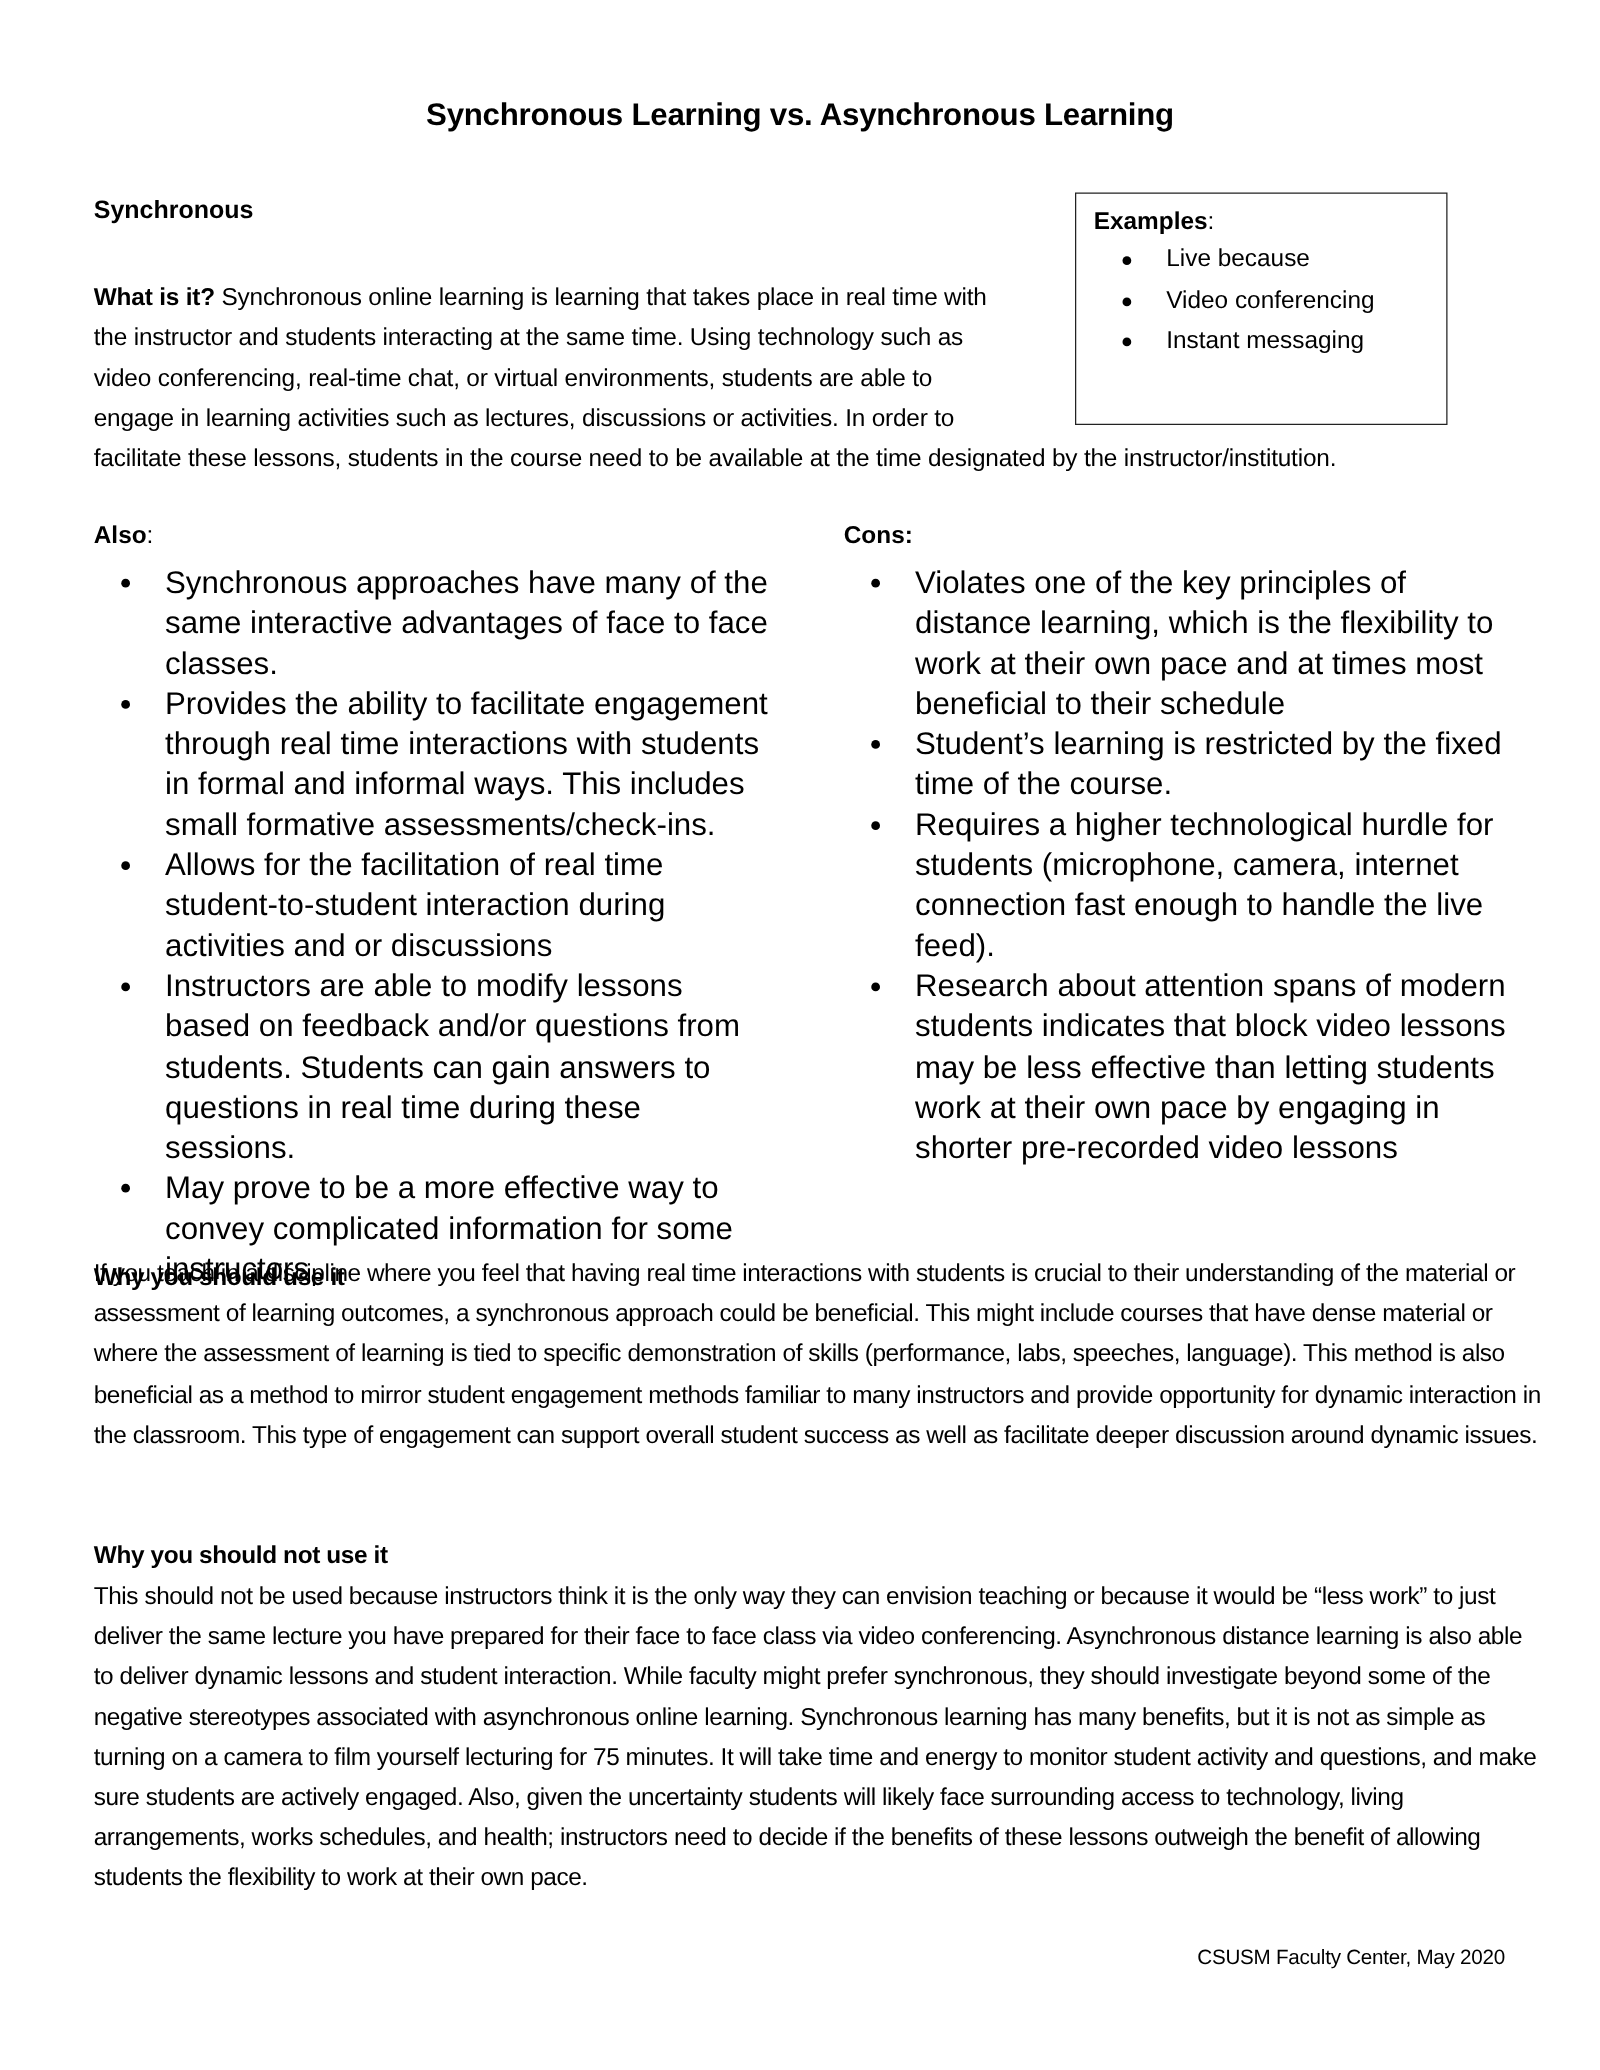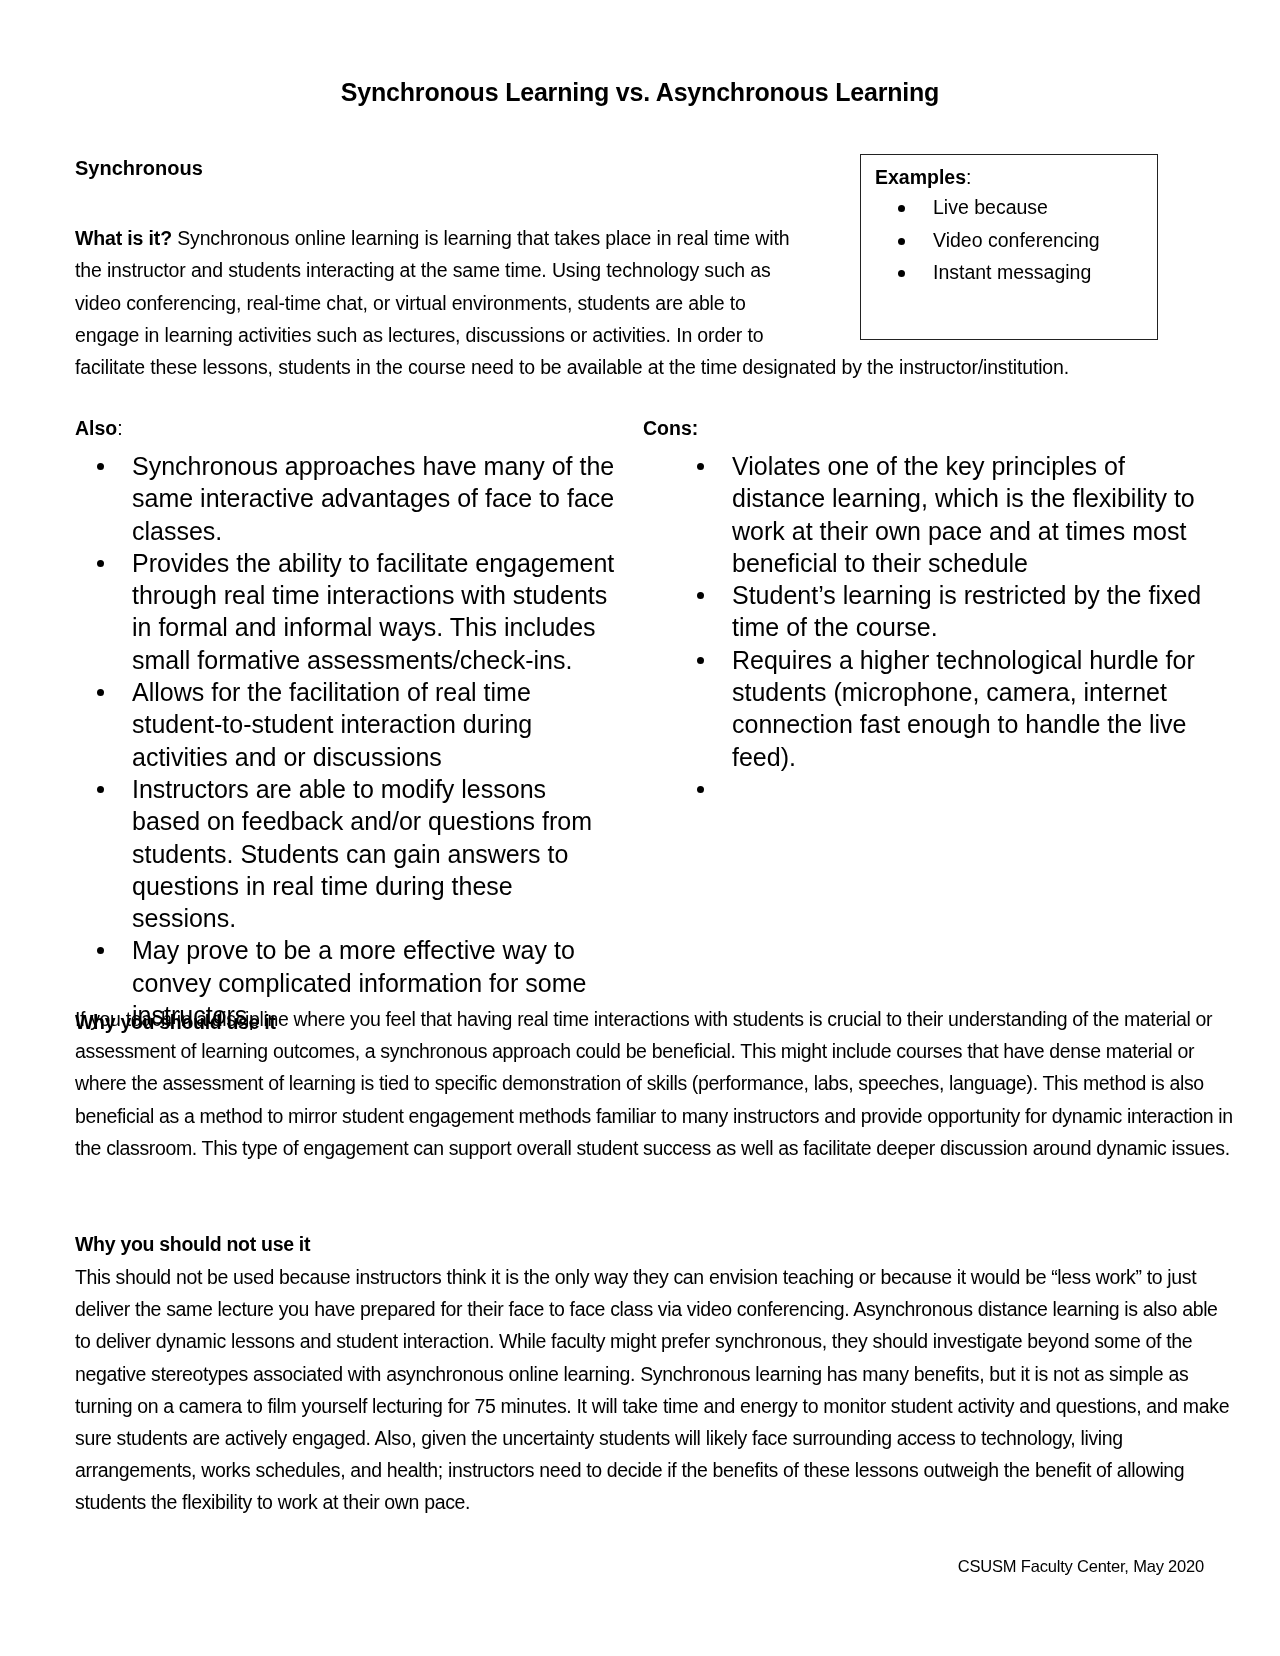--- a/index.html
+++ b/index.html
@@ -70,38 +70,38 @@
 
 <div class="para what-is-it">
   <div><b>What is it?</b><span> Synchronous online learning is learning that takes place in real time with</span></div>
   <div>the instructor and students interacting at the same time. Using technology such as</div>
   <div>video conferencing, real-time chat, or virtual environments, students are able to</div>
   <div>engage in learning activities such as lectures, discussions or activities. In order to</div>
 </div>
 <div class="para what-is-it-last">facilitate these lessons, students in the course need to be available at the time designated by the instructor/institution.</div>
 
 <div class="col-heading" style="left:75px;"><span>Also</span><span class="colon">:</span></div>
-<div class="col-heading" style="left:643px;"><span>Cons</span>:</div>
+<div class="col-heading" style="left:675px;"><span>Cons</span>:</div>
 
 <div class="col pros-col">
   <ul class="bullets">
     <li><span class="bullet-dot"></span><span>Synchronous approaches have many of the same interactive advantages of face to face classes.</span></li>
     <li><span class="bullet-dot"></span><span>Provides the ability to facilitate engagement through real time interactions with students in formal and informal ways. This includes small formative assessments/check-ins.</span></li>
     <li><span class="bullet-dot"></span><span>Allows for the facilitation of real time student-to-student interaction during activities and or discussions</span></li>
     <li><span class="bullet-dot"></span><span>Instructors are able to modify lessons based on feedback and/or questions from students. Students can gain answers to questions in real time during these sessions.</span></li>
     <li><span class="bullet-dot"></span><span>May prove to be a more effective way to convey complicated information for some instructors.</span></li>
   </ul>
 </div>
 
 <div class="col cons-col">
   <ul class="bullets">
     <li><span class="bullet-dot"></span><span>Violates one of the key principles of distance learning, which is the flexibility to work at their own pace and at times most beneficial to their schedule</span></li>
     <li><span class="bullet-dot"></span><span>Student’s learning is restricted by the fixed time of the course.</span></li>
     <li><span class="bullet-dot"></span><span>Requires a higher technological hurdle for students (microphone, camera, internet connection fast enough to handle the live feed).</span></li>
-    <li><span class="bullet-dot"></span></li>
+    <li><span class="bullet-dot"></span><span>Research about attention spans of modern students indicates that block video lessons may be less effective than letting students work at their own pace by engaging in shorter pre-recorded video lessons</span></li>
   </ul>
 </div>
 
 <div class="sub-heading" style="top:975px;margin-top:36px;">Why you should use it</div>
 <div class="block-para" style="top:1003px;">If you teach in a discipline where you feel that having real time interactions with students is crucial to their understanding of the material or assessment of learning outcomes, a synchronous approach could be beneficial. This might include courses that have dense material or where the assessment of learning is tied to specific demonstration of skills (performance, labs, speeches, language). This method is also beneficial as a method to mirror student engagement methods familiar to many instructors and provide opportunity for dynamic interaction in the classroom. This type of engagement can support overall student success as well as facilitate deeper discussion around dynamic issues.</div>
 
 <div class="sub-heading" style="top:1233px;">Why you should not use it</div>
 <div class="block-para" style="top:1261px;">This should not be used because instructors think it is the only way they can envision teaching or because it would be “less work” to just deliver the same lecture you have prepared for their face to face class via video conferencing. Asynchronous distance learning is also able to deliver dynamic lessons and student interaction. While faculty might prefer synchronous, they should investigate beyond some of the negative stereotypes associated with asynchronous online learning. Synchronous learning has many benefits, but it is not as simple as turning on a camera to film yourself lecturing for 75 minutes. It will take time and energy to monitor student activity and questions, and make sure students are actively engaged. Also, given the uncertainty students will likely face surrounding access to technology, living arrangements, works schedules, and health; instructors need to decide if the benefits of these lessons outweigh the benefit of allowing students the flexibility to work at their own pace.</div>
 
 <div class="footer">CSUSM Faculty Center, May 2020</div>

